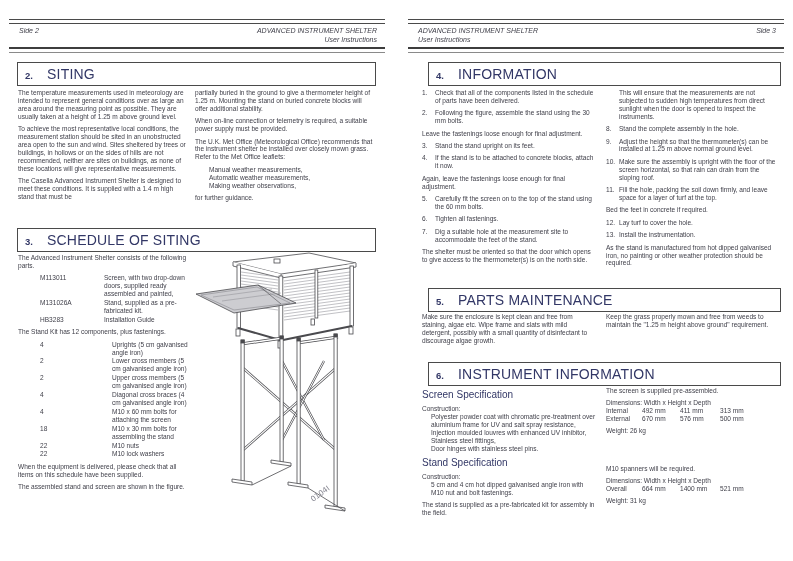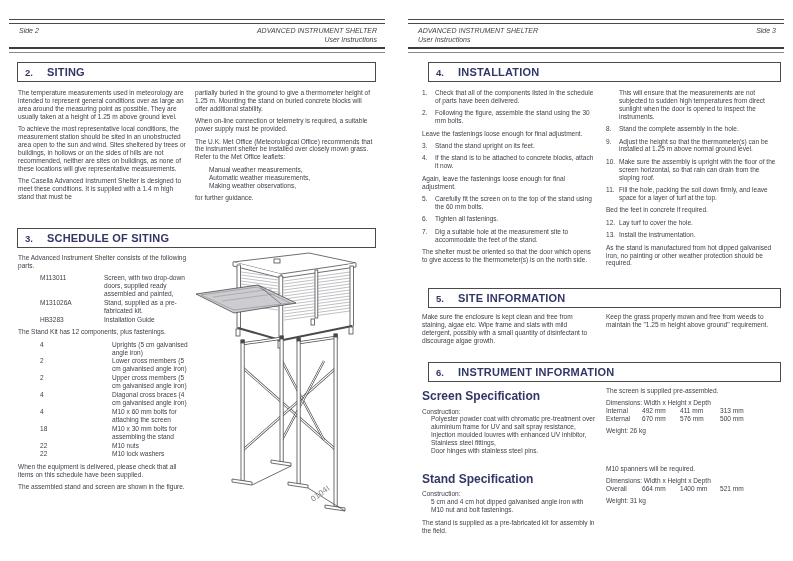--- a/index.html
+++ b/index.html
@@ -13,25 +13,25 @@
   .rule-heavy{height:3px;border-top:2px solid #3d3d3d;border-bottom:1px solid #8a8a8a;margin:0;}
   .hdr{position:absolute;top:19px;left:0;right:0;}
   .hdr-row{display:flex;justify-content:space-between;align-items:flex-start;
            font-style:italic;font-size:7px;line-height:1.25;padding:3px 8px 2px 10px;color:#3e3e48;}
   .hdr-title-block{text-align:right;}
   .hdr-title-block.leftalign{text-align:left;}
 
   .sec-box{position:absolute;left:8px;right:9px;border:1px solid #4a4a4a;
            padding:3px 0 3px 7px;display:flex;align-items:baseline;background:#fff;}
   .sec-num{color:#323766;font-weight:bold;font-size:9.5px;width:22px;}
-  .sec-title{color:#323766;font-weight:bold;font-size:11px;letter-spacing:.2px;}
+  .sec-title{color:#323766;font-weight:normal;font-size:14px;letter-spacing:.2px;}
 
   .col{position:absolute;font-size:6.55px;line-height:1.21;}
   .col p{margin:0 0 4.5px 0;}
-  .subhead{color:#323766;font-weight:bold;font-size:12px;margin:2px 0 4px 0;}
+  .subhead{color:#323766;font-weight:normal;font-size:10px;margin:2px 0 4px 0;}
 
   .part-row{display:grid;grid-template-columns:64px 1fr;padding-left:22px;margin-bottom:1px;}
   .kit-row{display:grid;grid-template-columns:72px 1fr;padding-left:22px;margin-bottom:1px;}
   .step{display:grid;grid-template-columns:13px 1fr;margin:0 0 4.5px 0;}
   .step-sub{margin:0 0 4.5px 13px;}
   .ind-list{padding-left:14px;margin:0 0 4.5px 0;}
   .cons-items{padding-left:9px;margin:0 0 4.5px 0;}
   .dims{margin:0 0 4px 0;}
   .dim-row{display:grid;grid-template-columns:36px 38px 40px 40px;}
   .weight{margin-top:2px;}
@@ -249,21 +249,21 @@
           <span>ADVANCED INSTRUMENT SHELTER</span><br>
           <span>User Instructions</span>
         </span>
         <span>Side 3</span>
       </div>
       <div class="rule-heavy"></div>
     </div>
 
     <div class="sec-box" style="top:62px;left:20px;right:3px;">
       <span class="sec-num">4.</span>
-      <span class="sec-title">INSTALLATION</span>
+      <span class="sec-title">INFORMATION</span>
     </div>
 
     <div class="col" style="left:14px;top:89px;width:176px;">
       <div class="step">
         <span>1.</span>
         <span>Check that all of the components listed in the schedule of parts have been delivered.</span>
       </div>
       <div class="step">
         <span>2.</span>
         <span>Following the figure, assemble the stand using the 30 mm bolts.</span>
@@ -318,21 +318,21 @@
       </div>
       <div class="step">
         <span>13.</span>
         <span>Install the instrumentation.</span>
       </div>
       <p>As the stand is manufactured from hot dipped galvanised iron, no painting or other weather protection should be required.</p>
     </div>
 
     <div class="sec-box" style="top:288px;left:20px;right:3px;">
       <span class="sec-num">5.</span>
-      <span class="sec-title">SITE INFORMATION</span>
+      <span class="sec-title">PARTS MAINTENANCE</span>
     </div>
 
     <div class="col" style="left:14px;top:313px;width:176px;">
       <p>Make sure the enclosure is kept clean and free from staining, algae etc. Wipe frame and slats with mild detergent, possibly with a small quantity of disinfectant to discourage algae growth.</p>
     </div>
     <div class="col" style="left:198px;top:313px;width:172px;">
       <p>Keep the grass properly mown and free from weeds to maintain the "1.25 m height above ground" requirement.</p>
     </div>
 
     <div class="sec-box" style="top:362px;left:20px;right:3px;">
@@ -342,21 +342,21 @@
 
     <div class="col" style="left:14px;top:387px;width:176px;">
       <div class="subhead">Screen Specification</div>
       <div>Construction:</div>
       <div class="cons-items">
         <div>Polyester powder coat with chromatic pre-treatment over aluminium frame for UV and salt spray resistance,</div>
         <div>Injection moulded louvres with enhanced UV inhibitor,</div>
         <div>Stainless steel fittings,</div>
         <div>Door hinges with stainless steel pins.</div>
       </div>
-      <div class="subhead" style="margin-top:17px;">Stand Specification</div>
+      <div class="subhead" style="margin-top:4px;">Stand Specification</div>
       <div>Construction:</div>
       <div class="cons-items">
         <div>5 cm and 4 cm hot dipped galvanised angle iron with M10 nut and bolt fastenings.</div>
       </div>
       <p>The stand is supplied as a pre-fabricated kit for assembly in the field.</p>
     </div>
 
     <div class="col" style="left:198px;top:387px;width:172px;">
       <p>The screen is supplied pre-assembled.</p>
       <div class="dims">

